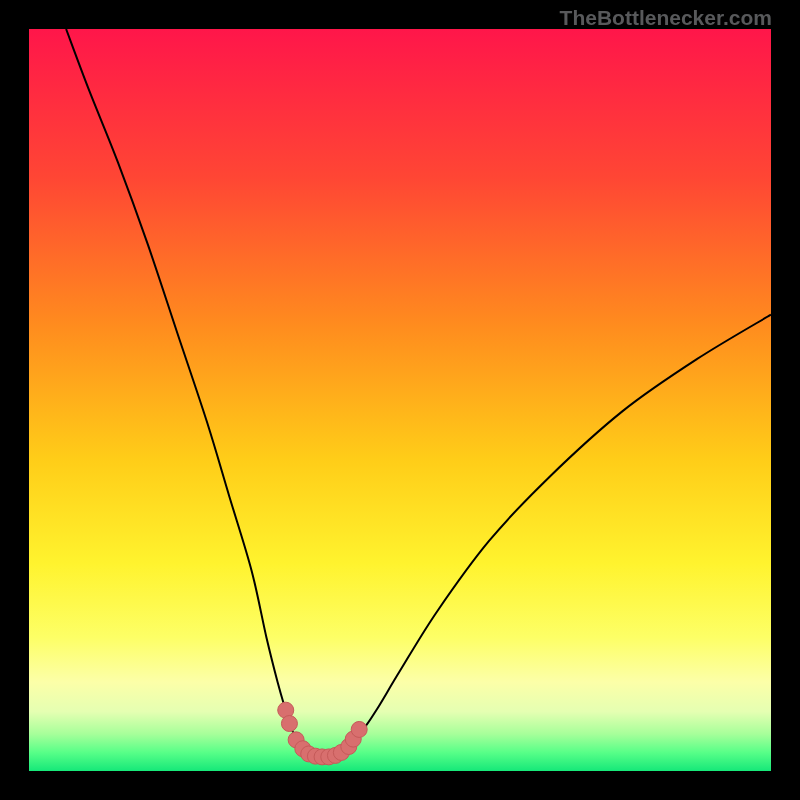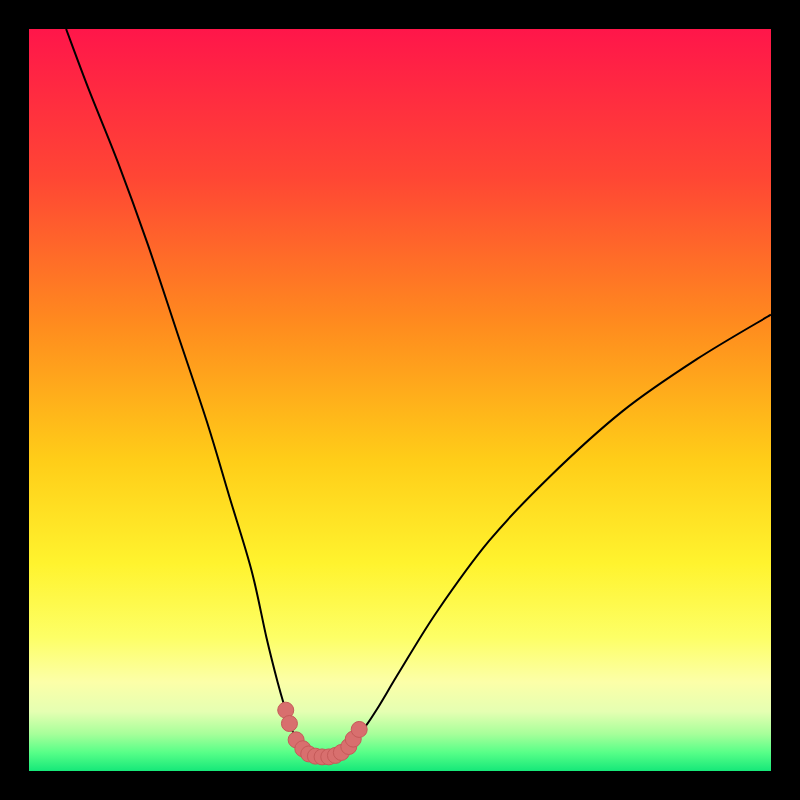--- a/index.html
+++ b/index.html
@@ -56,13 +56,14 @@
           <circle cx="293.09" cy="727.90" r="8" fill="#d86f6e" stroke="#c55a59" stroke-width="1"></circle>
           <circle cx="299.77" cy="727.90" r="8" fill="#d86f6e" stroke="#c55a59" stroke-width="1"></circle>
           <circle cx="306.45" cy="726.42" r="8" fill="#d86f6e" stroke="#c55a59" stroke-width="1"></circle>
           <circle cx="312.38" cy="723.45" r="8" fill="#d86f6e" stroke="#c55a59" stroke-width="1"></circle>
           <circle cx="319.80" cy="717.51" r="8" fill="#d86f6e" stroke="#c55a59" stroke-width="1"></circle>
           <circle cx="324.25" cy="710.09" r="8" fill="#d86f6e" stroke="#c55a59" stroke-width="1"></circle>
           <circle cx="330.19" cy="700.45" r="8" fill="#d86f6e" stroke="#c55a59" stroke-width="1"></circle>
         </g>
       </svg>
     </div>
+  <div class="attribution" id="attrib" style="top: 6px; right: 28px; font-size: 21px;">TheBottlenecker.com</div>
 </div>
 
 </body></html>

